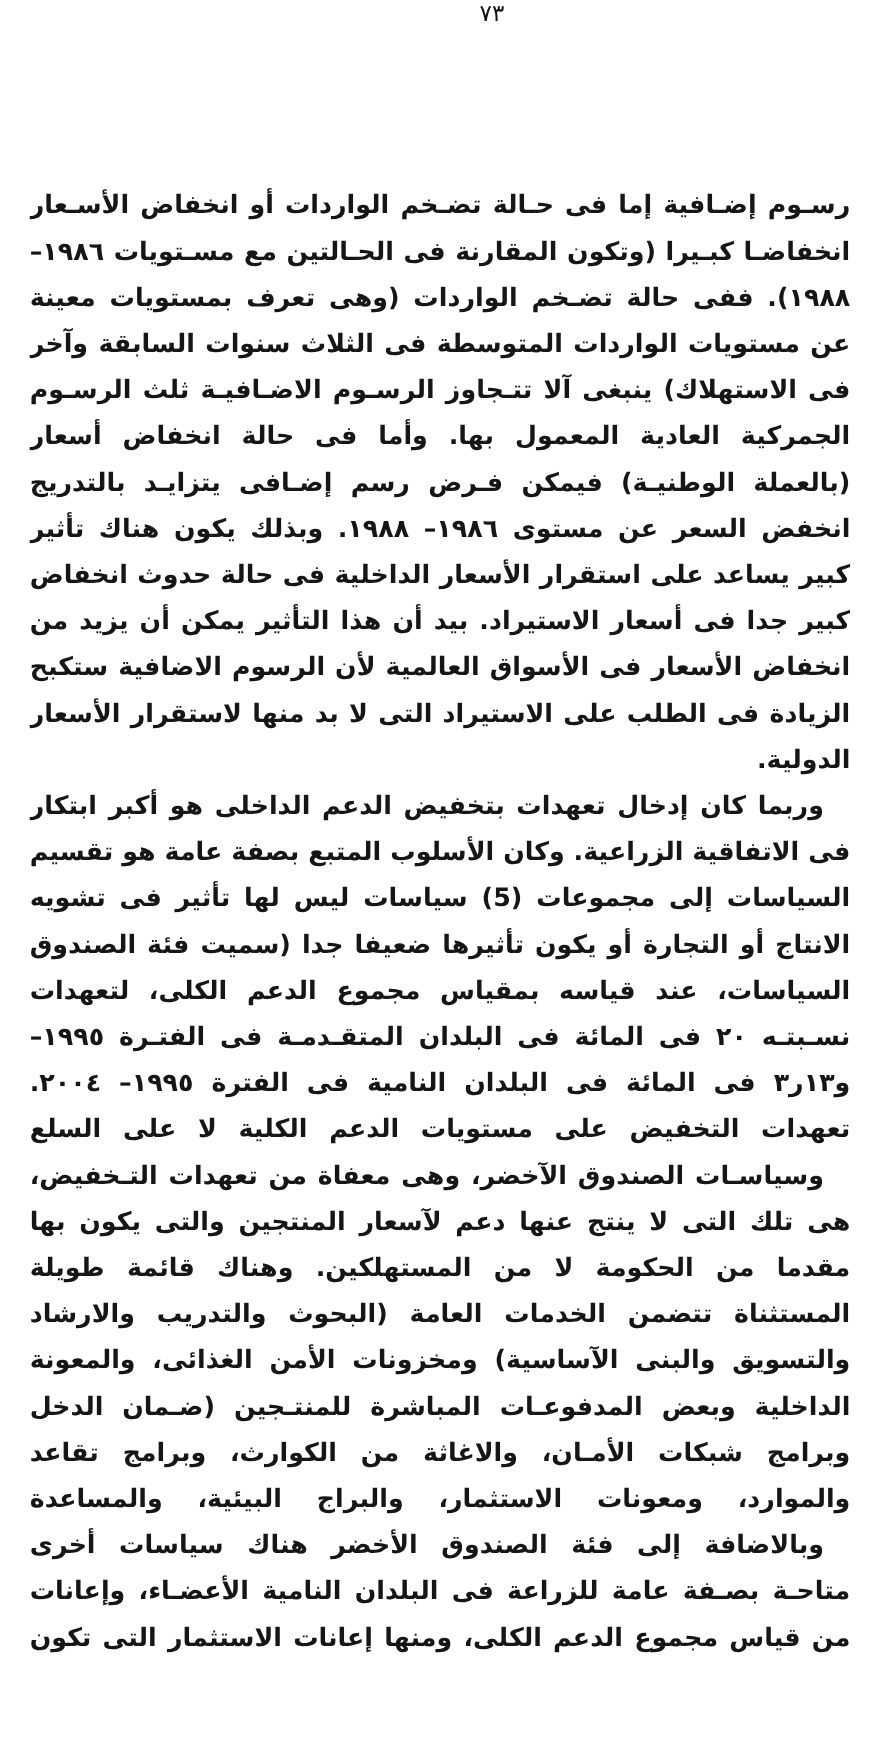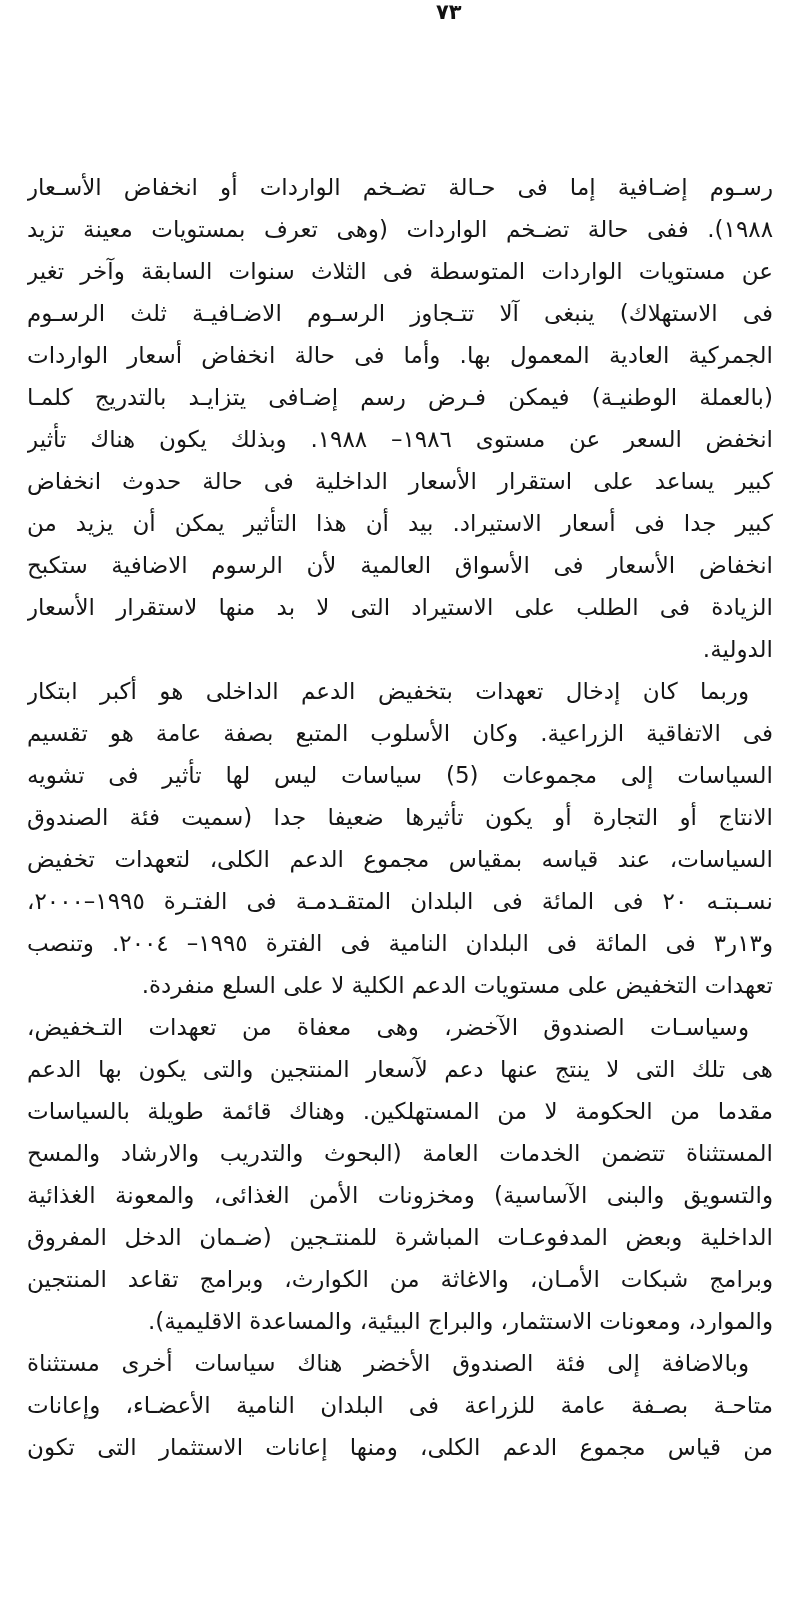--- a/index.html
+++ b/index.html
@@ -17,34 +17,34 @@
     height: 1601px;
     background: #ffffff;
     color: #141414;
     font-family: "DejaVu Sans", sans-serif;
   }
   .page-number {
     position: absolute;
     top: 0px;
     left: 436px;
     font-size: 21px;
-    font-weight: 700;
+    font-weight: 400;
     letter-spacing: 1px;
     color: #111111;
     text-align: center;
   }
   .body-text {
     position: absolute;
     top: 166px;
     right: 27px;
     left: 27px;
     direction: rtl;
     unicode-bidi: embed;
     font-size: 23px;
-    font-weight: 400;
+    font-weight: 700;
     color: #161616;
   }
   .paragraph { margin: 0; padding: 0; }
   .line {
     height: 42px;
     line-height: 42px;
     text-align: justify;
     text-align-last: justify;
     overflow: hidden;
     white-space: normal;
@@ -53,20 +53,21 @@
   .line.para-end { text-align-last: right; }
 </style>
 </head>
 <body>
 
 <div class="page">
   <div class="page-number">٧٣</div>
   <div class="body-text">
       <div class="paragraph">
         <div class="line">رسـوم إضـافية إما فى حـالة تضـخم الواردات أو انخفاض الأسـعار</div>
+        <div class="line">انخفاضـا كبـيرا (وتكون المقارنة فى الحـالتين مع مسـتويات ١٩٨٦–</div>
         <div class="line">١٩٨٨). ففى حالة تضـخم الواردات (وهى تعرف بمستويات معينة تزيد</div>
         <div class="line">عن مستويات الواردات المتوسطة فى الثلاث سنوات السابقة وآخر تغير</div>
         <div class="line">فى الاستهلاك) ينبغى آلا تتـجاوز الرسـوم الاضـافيـة ثلث الرسـوم</div>
         <div class="line">الجمركية العادية المعمول بها. وأما فى حالة انخفاض أسعار الواردات</div>
         <div class="line">(بالعملة الوطنيـة) فيمكن فـرض رسم إضـافى يتزايـد بالتدريج كلمـا</div>
         <div class="line">انخفض السعر عن مستوى ١٩٨٦– ١٩٨٨. وبذلك يكون هناك تأثير</div>
         <div class="line">كبير يساعد على استقرار الأسعار الداخلية فى حالة حدوث انخفاض</div>
         <div class="line">كبير جدا فى أسعار الاستيراد. بيد أن هذا التأثير يمكن أن يزيد من</div>
         <div class="line">انخفاض الأسعار فى الأسواق العالمية لأن الرسوم الاضافية ستكبح</div>
         <div class="line">الزيادة فى الطلب على الاستيراد التى لا بد منها لاستقرار الأسعار</div>

